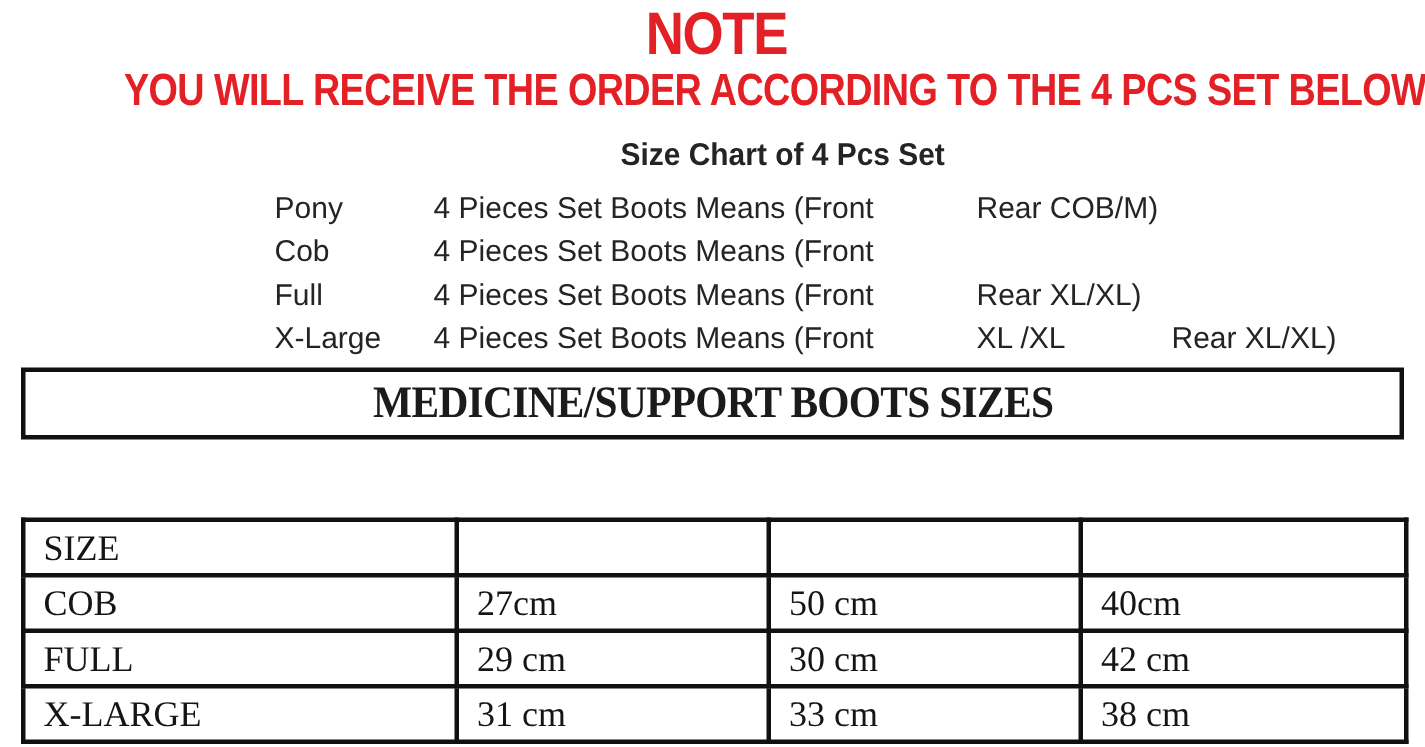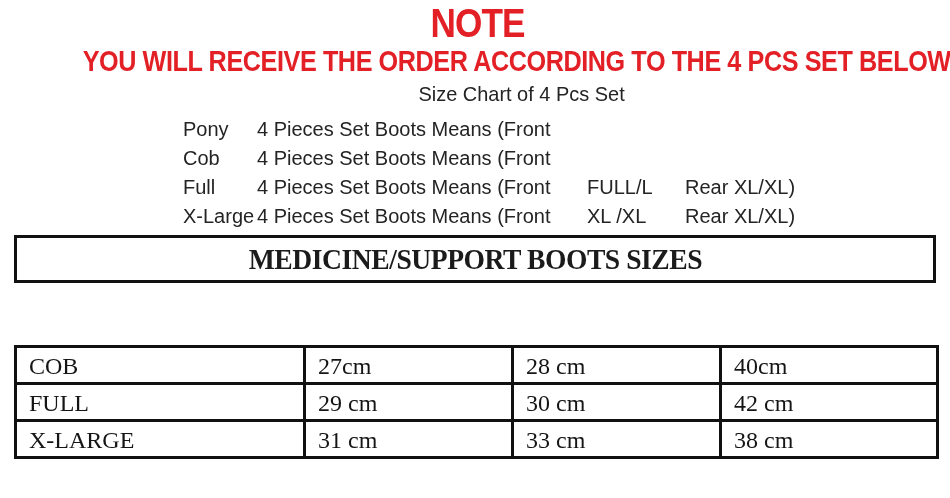--- a/index.html
+++ b/index.html
@@ -44,41 +44,43 @@
     font-size: 30px;
     font-weight: bold;
     color: #e32026;
     transform: scaleX(0.84);
     transform-origin: 50% 50%;
     letter-spacing: -0.5px;
   }
   .set-heading {
     height: 28px;
     line-height: 28px;
-    margin-top: 2px;
+    margin-top: 12px;
+    font-weight: bold;
   }
   .set-heading span {
     display: inline-block;
     position: relative;
     left: 47px;
     font-size: 21px;
     color: #242424;
     transform: scaleX(0.95);
   }
   .set-lines {
     margin: 7px 0 0 183px;
     width: 660px;
   }
   .set-line {
     display: flex;
     height: 29px;
     line-height: 29px;
     font-size: 20px;
     color: #242424;
     white-space: nowrap;
+    gap: 32px;
   }
   .set-line .col-label { width: 74px; flex: 0 0 74px; }
   .set-line .col-main  { width: 330px; flex: 0 0 330px; }
   .set-line .col-front { width: 98px; flex: 0 0 98px; }
   .set-line .col-rear  { flex: 1 1 auto; }
   .banner-box {
     margin: 4px 14px 0 14px;
     height: 42px;
     border: 3px solid #111111;
     text-align: center;
@@ -130,29 +132,29 @@
 </div>
 
 <div class="center-line set-heading">
   <span>Size Chart of 4 Pcs Set</span>
 </div>
 
 <div class="set-lines">
   <div class="set-line">
     <span class="col-label">Pony</span>
     <span class="col-main">4 Pieces Set Boots Means (Front</span>
+    <span class="col-rear">Rear COB/M)</span>
   </div>
   <div class="set-line">
     <span class="col-label">Cob</span>
     <span class="col-main">4 Pieces Set Boots Means (Front</span>
   </div>
   <div class="set-line">
     <span class="col-label">Full</span>
     <span class="col-main">4 Pieces Set Boots Means (Front</span>
-    <span class="col-front">FULL/L</span>
     <span class="col-rear">Rear XL/XL)</span>
   </div>
   <div class="set-line">
     <span class="col-label">X-Large</span>
     <span class="col-main">4 Pieces Set Boots Means (Front</span>
     <span class="col-front">XL /XL</span>
     <span class="col-rear">Rear XL/XL)</span>
   </div>
 </div>
 
@@ -162,23 +164,29 @@
 
 <table class="size-table">
   <colgroup>
     <col class="col-1">
       <col class="col-2">
       <col class="col-3">
       <col class="col-4">
   </colgroup>
   <tbody>
     <tr>
+      <td>SIZE</td>
+      <td></td>
+      <td></td>
+      <td></td>
+    </tr>
+    <tr>
       <td>COB</td>
       <td>27cm</td>
-      <td>28 cm</td>
+      <td>50 cm</td>
       <td>40cm</td>
     </tr>
     <tr>
       <td>FULL</td>
       <td>29 cm</td>
       <td>30 cm</td>
       <td>42 cm</td>
     </tr>
     <tr>
       <td>X-LARGE</td>

